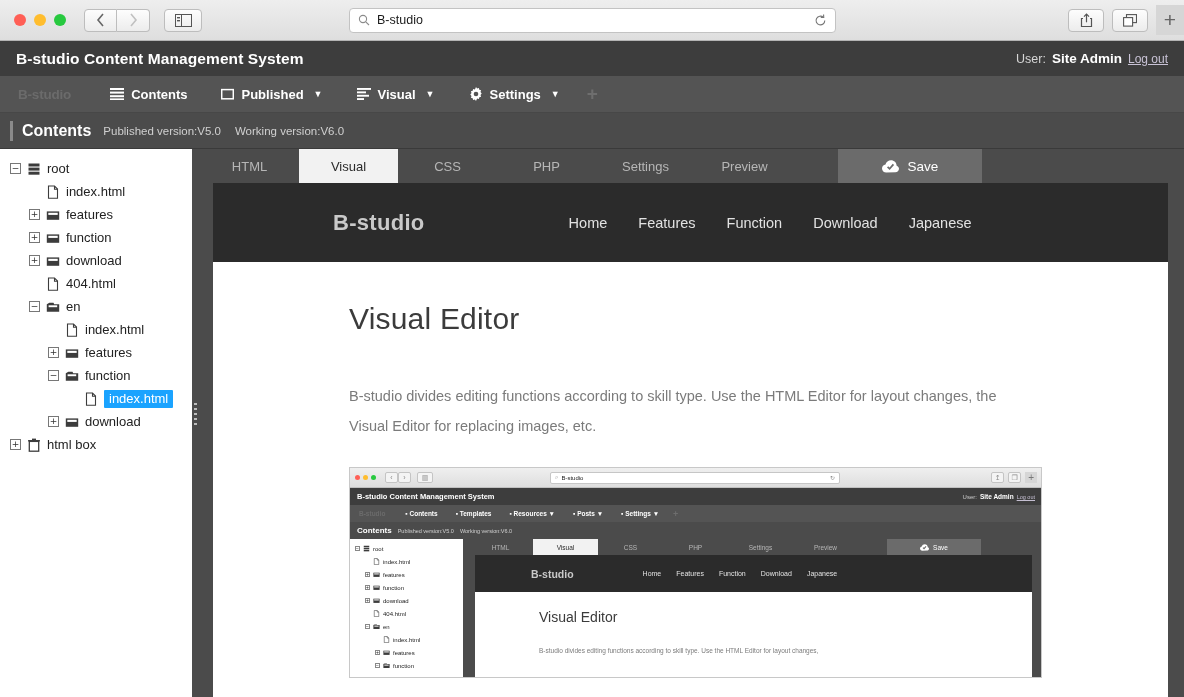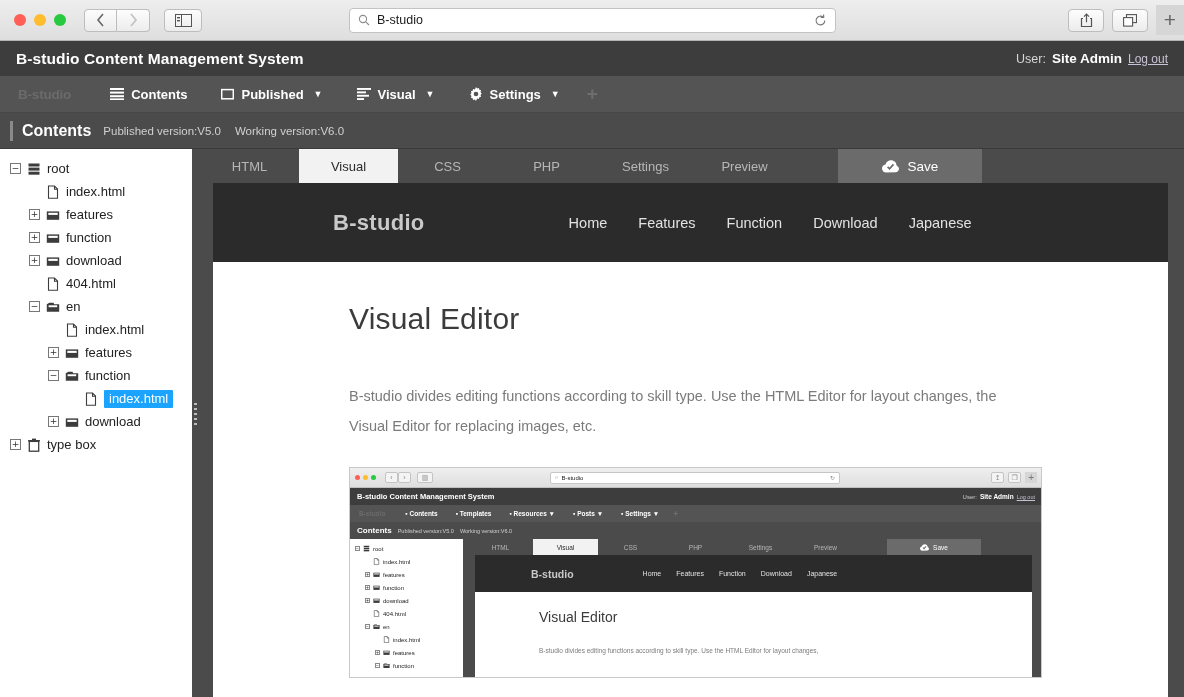--- a/index.html
+++ b/index.html
@@ -561,21 +561,21 @@
         <span class="twisty">+</span>
         <span class="tree-icon">
           <svg width="14" height="14" viewBox="0 0 14 14">
             <rect x="2.3" y="3.4" width="9.4" height="9.8" fill="none" stroke="#3c3c3c" stroke-width="1.3"></rect>
             <rect x="1.1" y="2" width="11.8" height="1.5" fill="#3c3c3c"></rect>
             <rect x="5" y="0.6" width="4" height="1.4" fill="#3c3c3c"></rect>
             <line x1="5.2" y1="5.3" x2="5.2" y2="11.4" stroke="#fff" stroke-width="1.1"></line>
             <line x1="8.8" y1="5.3" x2="8.8" y2="11.4" stroke="#fff" stroke-width="1.1"></line>
           </svg>
         </span>
-        <span class="tree-label">type box</span>
+        <span class="tree-label">html box</span>
       </div>
     </div>
 
   <div class="splitter">
     <div class="splitter-grip">
       <i></i>
         <i></i>
         <i></i>
         <i></i>
         <i></i>

